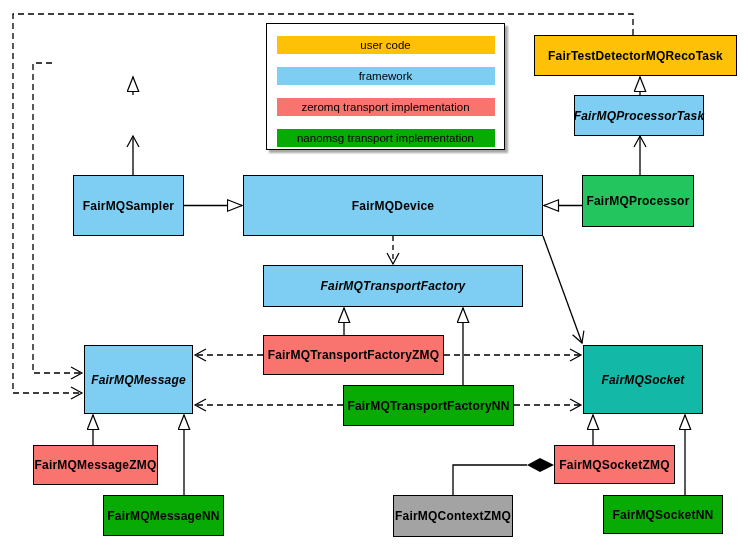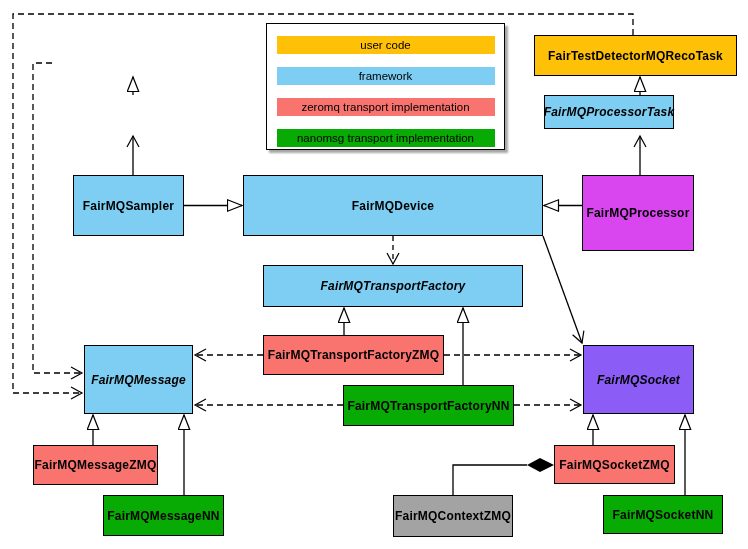--- a/index.html
+++ b/index.html
@@ -75,37 +75,37 @@
     <div class="legend-bar" style="background: rgb(255, 193, 7);">user code</div>
     <div class="legend-bar" style="background: rgb(125, 206, 242);">framework</div>
     <div class="legend-bar" style="background: rgb(249, 115, 111);">zeromq transport implementation</div>
     <div class="legend-bar" style="background: rgb(8, 171, 3);">nanomsg transport implementation</div>
   </div>
 
 
   <div class="node" style="left: 534px; top: 35px; width: 203px; height: 41px; background: rgb(255, 193, 7); text-align: right;">FairTestDetectorMQRecoTask</div>
 
 
-  <div class="node abstract" style="left: 544px; top: 95px; width: 130px; height: 34px; background: rgb(125, 206, 242);">FairMQProcessorTask</div>
+  <div class="node abstract" style="left: 574px; top: 95px; width: 130px; height: 41px; background: rgb(125, 206, 242);">FairMQProcessorTask</div>
 
   <div class="node" style="left: 73px; top: 175px; width: 111px; height: 61px; background: rgb(125, 206, 242);">FairMQSampler</div>
 
   <div class="node" style="left: 243px; top: 175px; width: 300px; height: 61px; background: rgb(125, 206, 242);">FairMQDevice</div>
 
-  <div class="node" style="left: 582px; top: 175px; width: 112px; height: 76px; background: #d946ef;">FairMQProcessor</div>
+  <div class="node" style="left: 582px; top: 175px; width: 112px; height: 52px; background: #22c55e;">FairMQProcessor</div>
 
   <div class="node abstract" style="left: 263px; top: 265px; width: 260px; height: 42px; background: rgb(125, 206, 242);">FairMQTransportFactory</div>
 
   <div class="node" style="left: 263px; top: 335px; width: 181px; height: 40px; background: rgb(249, 115, 111);">FairMQTransportFactoryZMQ</div>
 
   <div class="node abstract" style="left: 84px; top: 345px; width: 109px; height: 69px; background: rgb(125, 206, 242);">FairMQMessage</div>
 
   <div class="node" style="left: 343px; top: 385px; width: 171px; height: 41px; background: rgb(8, 171, 3);">FairMQTransportFactoryNN</div>
 
-  <div class="node abstract" style="left: 583px; top: 345px; width: 111px; height: 69px; background: #8b5cf6;">FairMQSocket</div>
+  <div class="node abstract" style="left: 583px; top: 345px; width: 120px; height: 69px; background: #14b8a6;">FairMQSocket</div>
 
   <div class="node" style="left: 33px; top: 445px; width: 125px; height: 40px; background: rgb(249, 115, 111);">FairMQMessageZMQ</div>
 
   <div class="node" style="left: 103px; top: 495px; width: 121px; height: 41px; background: rgb(8, 171, 3);">FairMQMessageNN</div>
 
   <div class="node" style="left: 393px; top: 495px; width: 120px; height: 42px; background: #a3a3a3;">FairMQContextZMQ</div>
 
   <div class="node" style="left: 554px; top: 445px; width: 121px; height: 39px; background: rgb(249, 115, 111);">FairMQSocketZMQ</div>
 
   <div class="node" style="left: 603px; top: 495px; width: 120px; height: 39px; background: rgb(8, 171, 3);">FairMQSocketNN</div>

